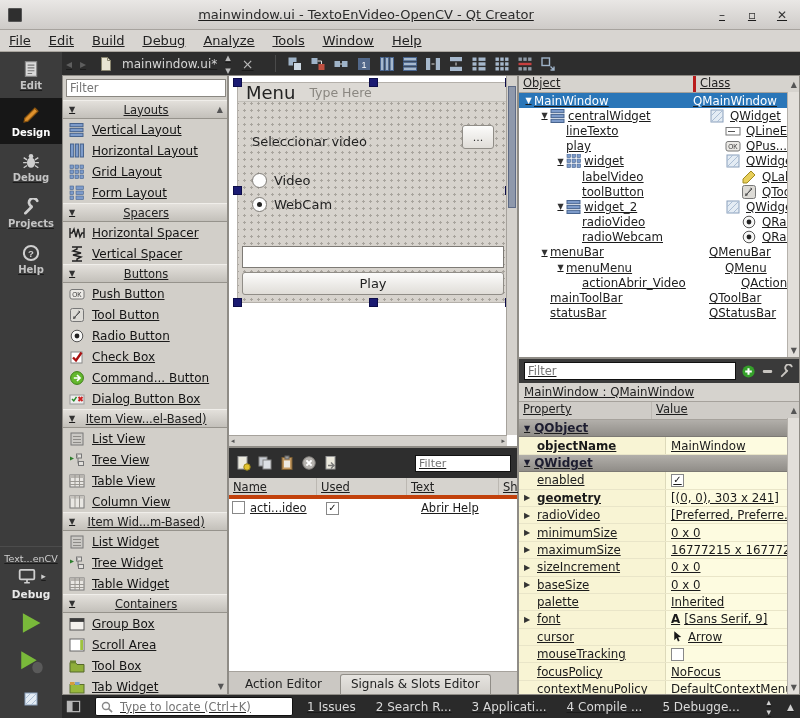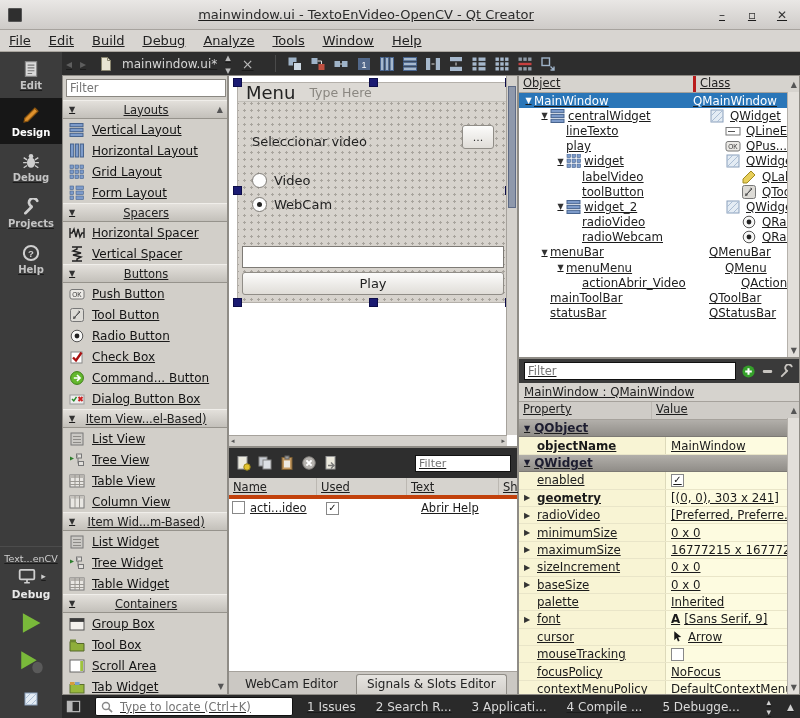--- a/index.html
+++ b/index.html
@@ -628,37 +628,37 @@
               <rect x="1" y="2.5" width="14" height="3.4" fill="#3a3a3a"></rect>
             </svg>
           </span>
         </span>
         <span>Group Box</span>
       </div>
       <div class="wbitem">
         <span class="ic">
           <span style="display: inline-flex; align-items: center; justify-content: center;">
             <svg width="16" height="16" viewBox="0 0 16 16" xmlns="http://www.w3.org/2000/svg">
+              <rect x="1" y="2" width="14" height="12" fill="#fff" stroke="#666"></rect>
+              <rect x="11.2" y="3" width="2.8" height="10" fill="#9ec23e"></rect>
+            </svg>
+          </span>
+        </span>
+        <span>Scroll Area</span>
+      </div>
+      <div class="wbitem">
+        <span class="ic">
+          <span style="display: inline-flex; align-items: center; justify-content: center;">
+            <svg width="16" height="16" viewBox="0 0 16 16" xmlns="http://www.w3.org/2000/svg">
               <path d="M1 4.5 h5.5 l1.5 2 h7 v7.5 h-14 z" fill="#8fae3a" stroke="#55682a"></path>
               <rect x="1" y="2.5" width="6" height="2.8" fill="#6d8631"></rect>
             </svg>
           </span>
         </span>
         <span>Tool Box</span>
-      </div>
-      <div class="wbitem">
-        <span class="ic">
-          <span style="display: inline-flex; align-items: center; justify-content: center;">
-            <svg width="16" height="16" viewBox="0 0 16 16" xmlns="http://www.w3.org/2000/svg">
-              <rect x="1" y="2" width="14" height="12" fill="#fff" stroke="#666"></rect>
-              <rect x="11.2" y="3" width="2.8" height="10" fill="#9ec23e"></rect>
-            </svg>
-          </span>
-        </span>
-        <span>Scroll Area</span>
       </div>
       <div class="wbitem">
         <span class="ic">
           <span style="display: inline-flex; align-items: center; justify-content: center;">
             <svg width="16" height="16" viewBox="0 0 16 16" xmlns="http://www.w3.org/2000/svg">
               <rect x="1" y="5.5" width="14" height="8.5" fill="#98b83c" stroke="#5b702c"></rect>
               <rect x="1" y="3" width="4.6" height="3" fill="#d49c3c"></rect>
               <rect x="6" y="3" width="4.6" height="3" fill="#7aa0c8"></rect>
             </svg>
           </span>
@@ -756,21 +756,21 @@
       <div class="actrow">
         <span style="flex: 0 0 88px; display: flex; gap: 5px; padding-left: 3px; align-items: center;">
           <span class="chk"></span>
           <span>acti...ideo</span>
         </span>
         <span style="flex: 0 0 90px; padding-left: 6px;"><span class="chk">✓</span></span>
         <span style="flex: 1 1 0%; padding-left: 5px;">Abrir Help</span>
       </div>
     </div>
   <div id="acttabs">
-      <span class="atab">WebCam Editor</span>
+      <span class="atab">Action Editor</span>
       <span class="atab inactive">Signals &amp; Slots Editor</span>
     </div>
 </div>
 
 <div class="abs" id="inspector">
   <div id="oiheader">
     <span style="flex:0 0 170px;padding-left:4px;">Object</span>
     <span style="flex:1;border-left:3px solid #b91c1c;padding-left:4px;">Class</span>
     <span class="scrollarrow" style="right:2px;top:4px;">▲</span>
   </div>

